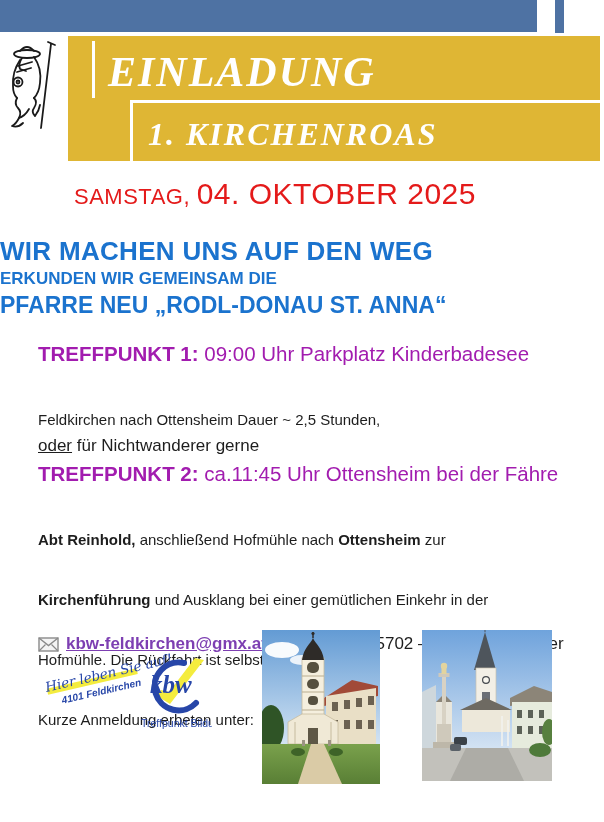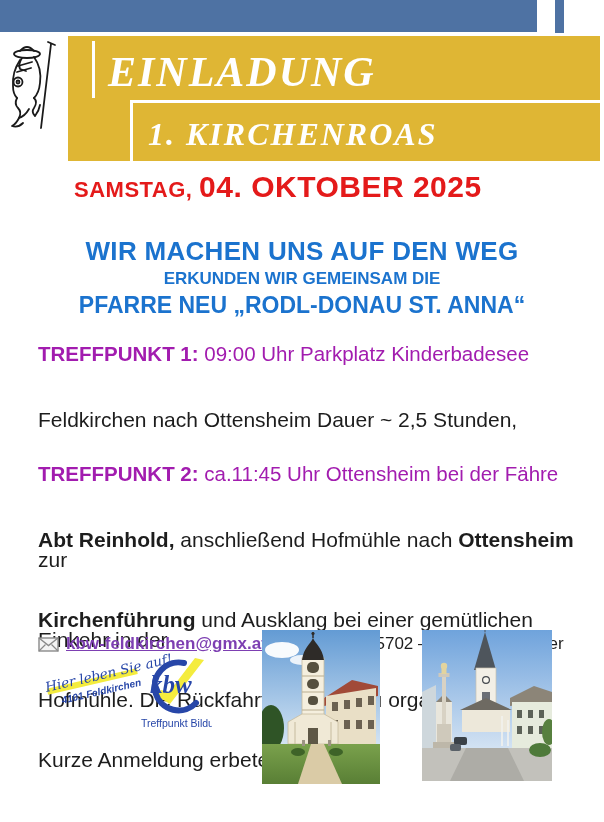--- a/index.html
+++ b/index.html
@@ -16,36 +16,36 @@
   .wline-h2 { position:absolute; left:130px; top:100px; width:470px; height:3px; background:#fff; }
   .wline-v2 { position:absolute; left:130px; top:100px; width:3px; height:61px; background:#fff; }
   .banner-title { position:absolute; left:108px; top:48px; font-family:"Liberation Serif", serif;
       font-style:italic; font-weight:bold; font-size:42px; color:#fff; letter-spacing:2px; }
   .banner-subtitle { position:absolute; left:148px; top:116px; font-family:"Liberation Serif", serif;
       font-style:italic; font-weight:bold; font-size:32px; color:#fff; letter-spacing:2px; }
 
   .pilgrim { position:absolute; left:4px; top:38px; width:56px; height:96px; }
 
   
-  .date-line { position:absolute; left:74px; top:170px; white-space:pre; color:#E41A1A; font-weight:bold; }
+  .date-line { position:absolute; left:74px; top:177px; white-space:pre; color:#E41A1A; font-weight:normal; }
   .date-day { font-size:22px; letter-spacing:0.5px; }
   .date-rest { font-size:30px; letter-spacing:0.5px; }
 
   
-  .headline { position:absolute; left:0; width:604px; text-align:center; color:#1B73CE; font-weight:bold; }
+  .headline { position:absolute; left:0; width:604px; color:#1B73CE; font-weight:bold; }
   .hl1 { top:236px; font-size:26px; letter-spacing:0.3px; }
   .hl2 { top:269px; font-size:17px; }
   .hl3 { top:292px; font-size:23px; }
 
   
   .tp-heading { white-space:pre-wrap; font-size:20.5px; color:#a21caf; }
   .tp-heading .lbl { font-weight:bold; }
   .block-tp1 { position:absolute; left:38px; top:342px; width:545px; }
   .block-tp2 { position:absolute; left:38px; top:462px; width:545px; }
-  .para { margin-top:4px; font-size:21px; line-height:20px; color:#1d1d1d; white-space:pre-wrap; }
+  .para { margin-top:4px; font-size:15px; line-height:20px; color:#1d1d1d; white-space:pre-wrap; }
   .para .b { font-weight:bold; }
   .alt-line { position:absolute; left:38px; top:436px; font-size:17px; color:#1d1d1d; white-space:pre-wrap; }
   .alt-line .u { text-decoration:underline; }
 
   .contact { position:absolute; left:38px; top:592px; font-size:17px; color:#1d1d1d;
       white-space:pre; display:flex; align-items:center;margin-top:40px; }
   .contact .mail-ic { margin-right:7px; }
   .contact a.email { color:#7D3FB2; font-weight:bold; text-decoration:underline; }
   .contact .phone-ic { font-size:21px; color:#4a4a4a; margin:0 4px 0 2px; }
 
@@ -94,20 +94,21 @@
   <div class="headline hl2">ERKUNDEN WIR GEMEINSAM DIE</div>
   <div class="headline hl3">PFARRE NEU „RODL-DONAU ST. ANNA“</div>
 
   <div class="block-tp1">
     <div class="tp-heading"><span class="lbl">TREFFPUNKT 1:</span><span> 09:00 Uhr Parkplatz Kinderbadesee</span></div>
     <div class="para">
       <div>Feldkirchen nach Ottensheim Dauer ~ 2,5 Stunden,</div>
     </div>
   </div>
 
+  <div class="alt-line"><span class="u">oder</span><span> für Nichtwanderer gerne</span></div>
 
   <div class="block-tp2">
     <div class="tp-heading"><span class="lbl">TREFFPUNKT 2:</span><span> ca.11:45 Uhr Ottensheim bei der Fähre</span></div>
     <div class="para">
       <div><span class="b">Abt Reinhold,</span><span> anschließend Hofmühle nach </span><span class="b">Ottensheim</span><span> zur</span></div>
       <div><span class="b">Kirchenführung</span><span> und Ausklang bei einer gemütlichen Einkehr in der</span></div>
       <div><span>Hofmühle. Die Rückfahrt ist selbst zu organisieren.</span></div>
       <div><span>Kurze Anmeldung erbeten unter:</span></div>
     </div>
   </div>

